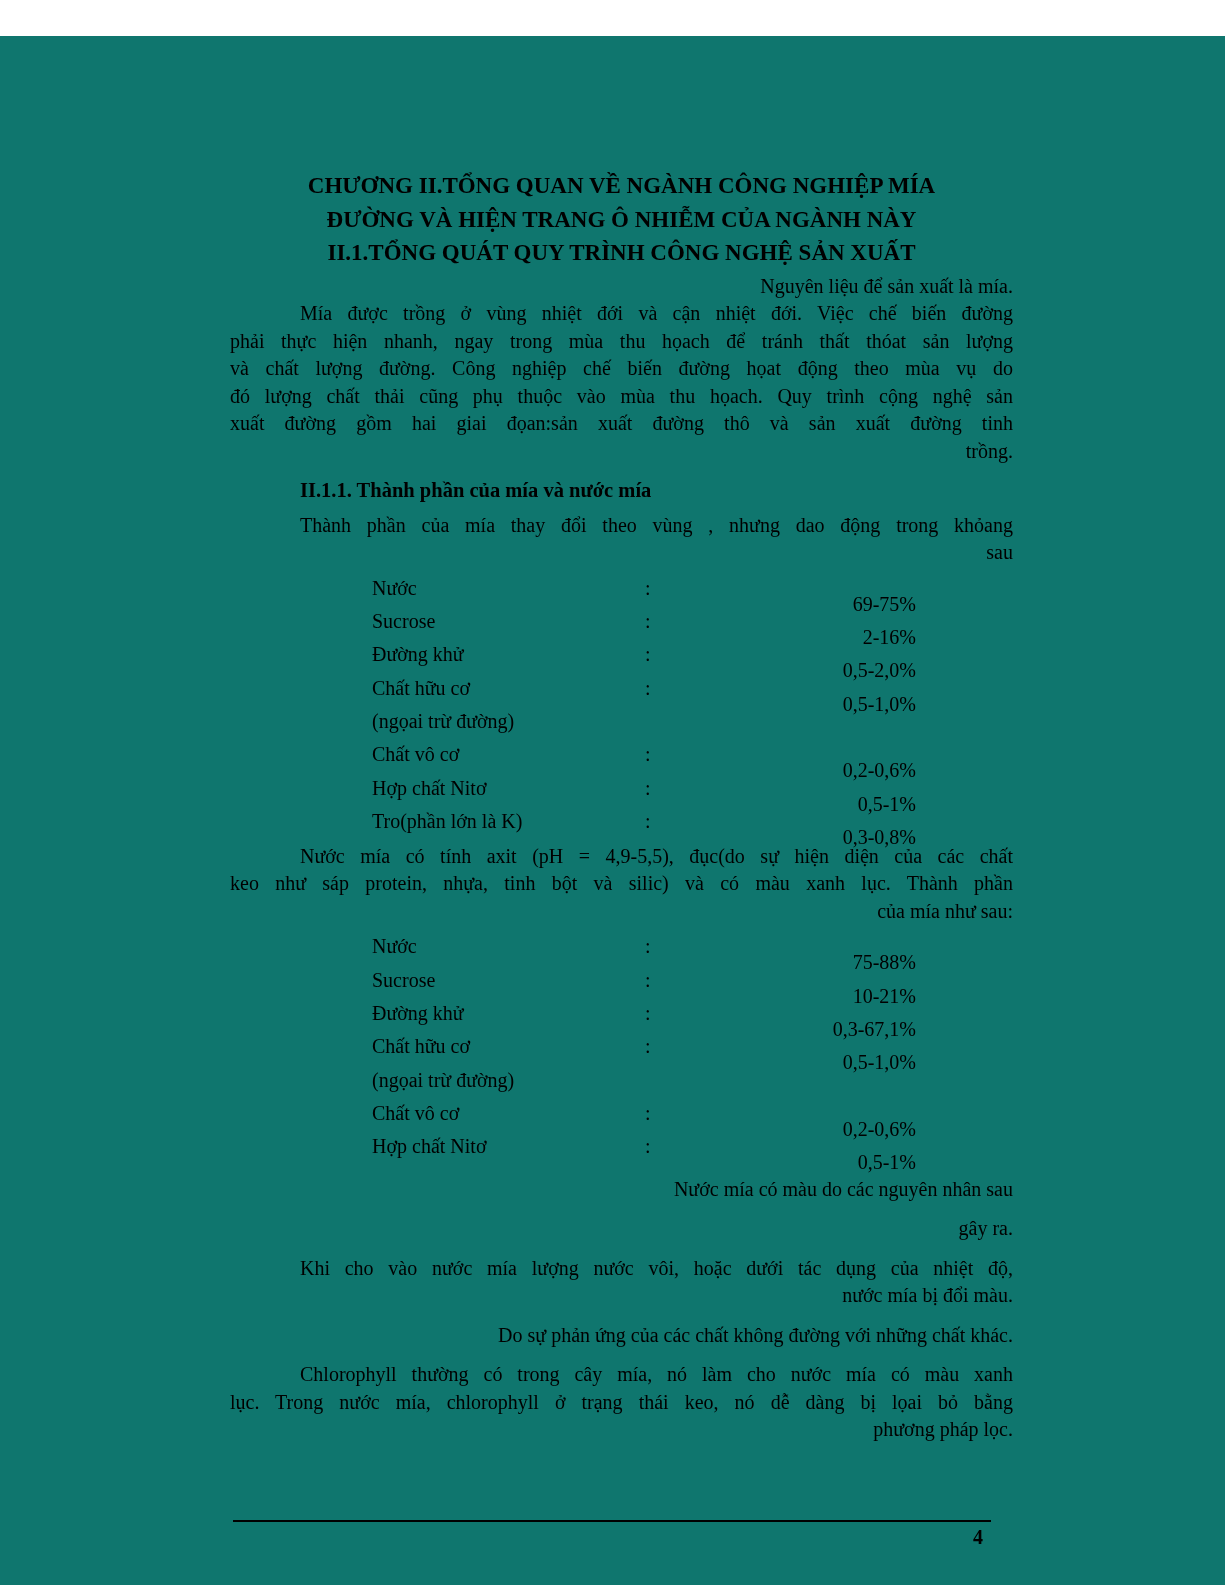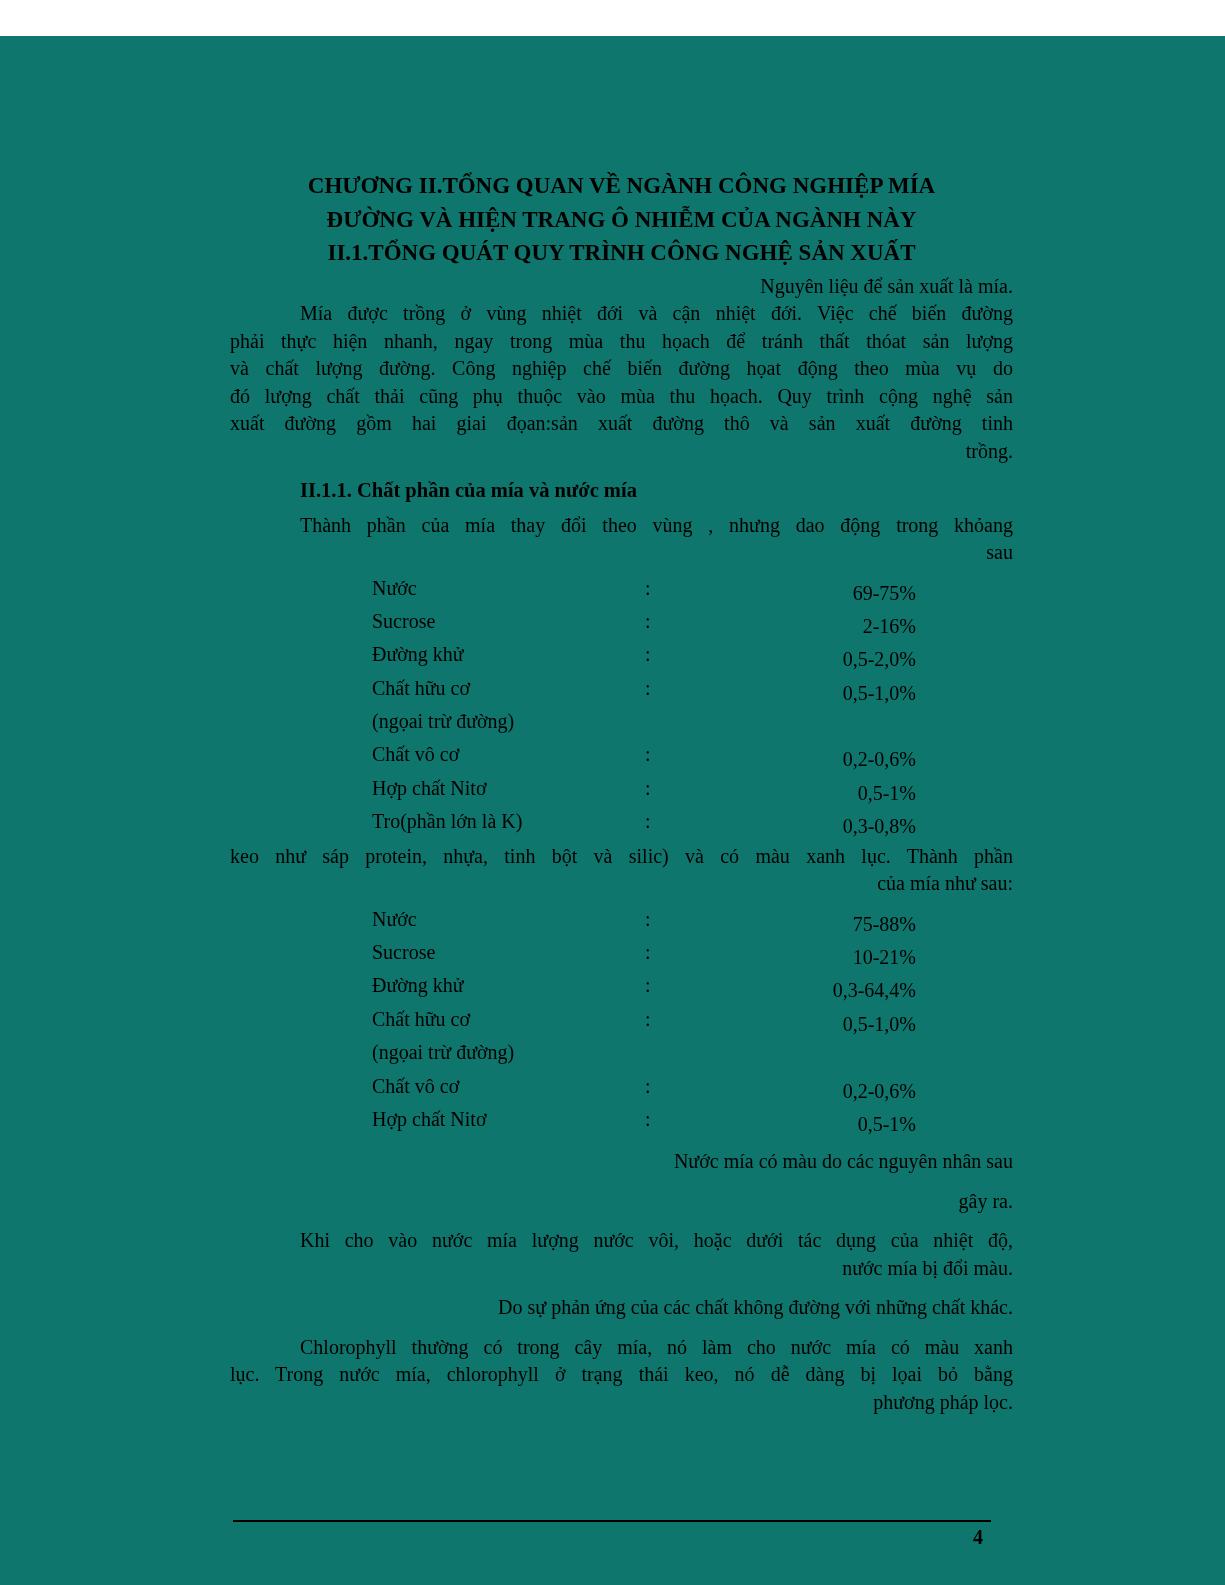--- a/index.html
+++ b/index.html
@@ -62,21 +62,21 @@
   .p2 { margin-top: 7px; }
   .comp-table { margin-top: 5px; margin-bottom: 4px; }
   .comp-row {
     position: relative;
     height: 33.4px;
     line-height: 33.4px;
     font-size: 20px;
   }
   .comp-label { padding-left: 142px; }
   .comp-sep { position: absolute; left: 415px; top: 0; }
-  .comp-value { position: absolute; right: 97px; top: 5px; text-align: right; }
+  .comp-value { position: absolute; right: 97px; top: 16px; text-align: right; }
   .footer-divider {
     position: absolute;
     left: 233px;
     top: 1484px;
     width: 758px;
     height: 0;
     border-top: 2px solid #000000;
   }
   .page-number {
     position: absolute;
@@ -113,21 +113,21 @@
 
     <div class="para">
       <div class="jline indent">Mía được trồng ở vùng nhiệt đới và cận nhiệt đới. Việc chế biến đường</div>
       <div class="jline">phải thực hiện nhanh, ngay trong mùa thu họach để tránh thất thóat sản lượng</div>
       <div class="jline">và chất lượng đường. Công nghiệp chế biến đường họat động theo mùa vụ do</div>
       <div class="jline">đó lượng chất thải cũng phụ thuộc vào mùa thu họach. Quy trình cộng nghệ sản</div>
       <div class="jline">xuất đường gồm hai giai đọan:sản xuất đường thô và sản xuất đường tinh</div>
       <div class="body-line">trồng.</div>
     </div>
 
-    <div class="subsection-heading">II.1.1. Chất phần của mía và nước mía</div>
+    <div class="subsection-heading">II.1.1. Thành phần của mía và nước mía</div>
 
     <div class="para p2">
       <div class="jline indent">Thành phần của mía thay đổi theo vùng , nhưng dao động trong khỏang</div>
       <div class="body-line">sau</div>
     </div>
 
     <div class="comp-table">
       <div class="comp-row">
         <span class="comp-label">Nước</span>
         <span class="comp-sep">:</span>
@@ -164,39 +164,40 @@
         <span class="comp-value">0,5-1%</span>
       </div>
       <div class="comp-row">
         <span class="comp-label">Tro(phần lớn là K)</span>
         <span class="comp-sep">:</span>
         <span class="comp-value">0,3-0,8%</span>
       </div>
     </div>
 
     <div class="para">
+      <div class="jline indent">Nước mía có tính axit (pH = 4,9-5,5), đục(do sự hiện diện của các chất</div>
       <div class="jline">keo như sáp protein, nhựa, tinh bột và silic) và có màu xanh lục. Thành phần</div>
       <div class="body-line">của mía như sau:</div>
     </div>
 
     <div class="comp-table">
       <div class="comp-row">
         <span class="comp-label">Nước</span>
         <span class="comp-sep">:</span>
         <span class="comp-value">75-88%</span>
       </div>
       <div class="comp-row">
         <span class="comp-label">Sucrose</span>
         <span class="comp-sep">:</span>
         <span class="comp-value">10-21%</span>
       </div>
       <div class="comp-row">
         <span class="comp-label">Đường khử</span>
         <span class="comp-sep">:</span>
-        <span class="comp-value">0,3-64,4%</span>
+        <span class="comp-value">0,3-67,1%</span>
       </div>
       <div class="comp-row">
         <span class="comp-label">Chất hữu cơ</span>
         <span class="comp-sep">:</span>
         <span class="comp-value">0,5-1,0%</span>
       </div>
       <div class="comp-row">
         <span class="comp-label">(ngọai trừ đường)</span>
         <span class="comp-sep"></span>
         <span class="comp-value"></span>

